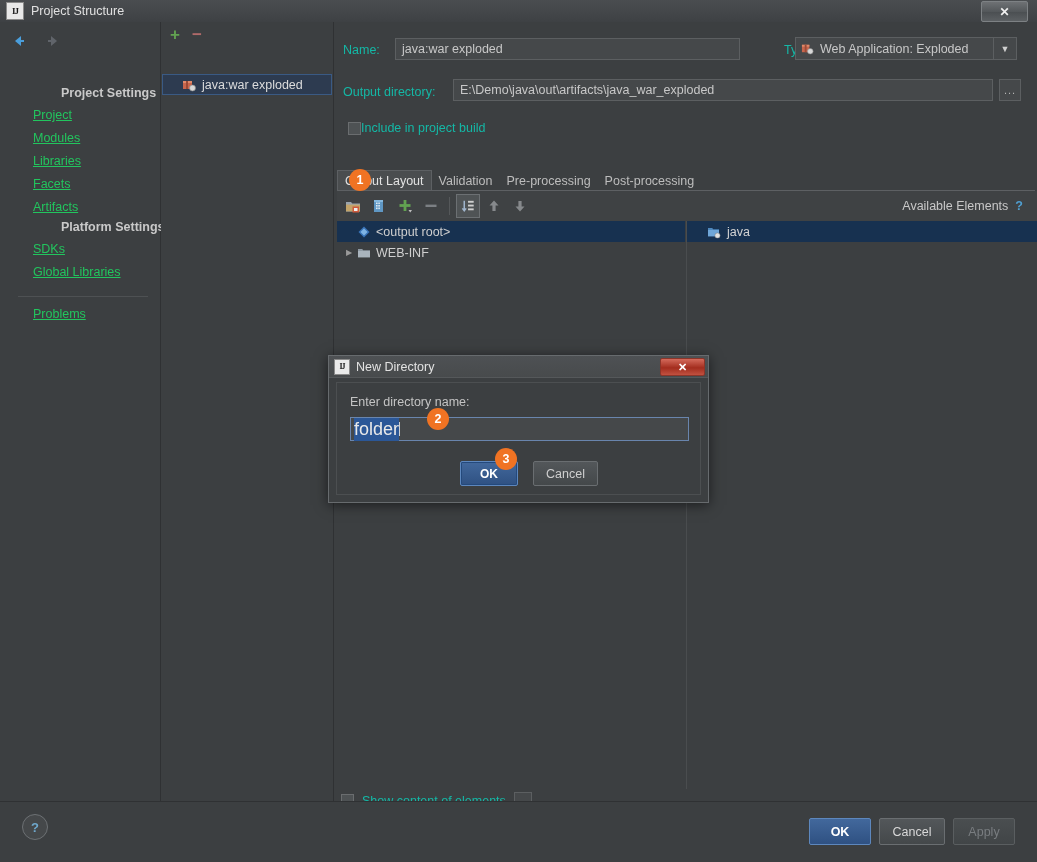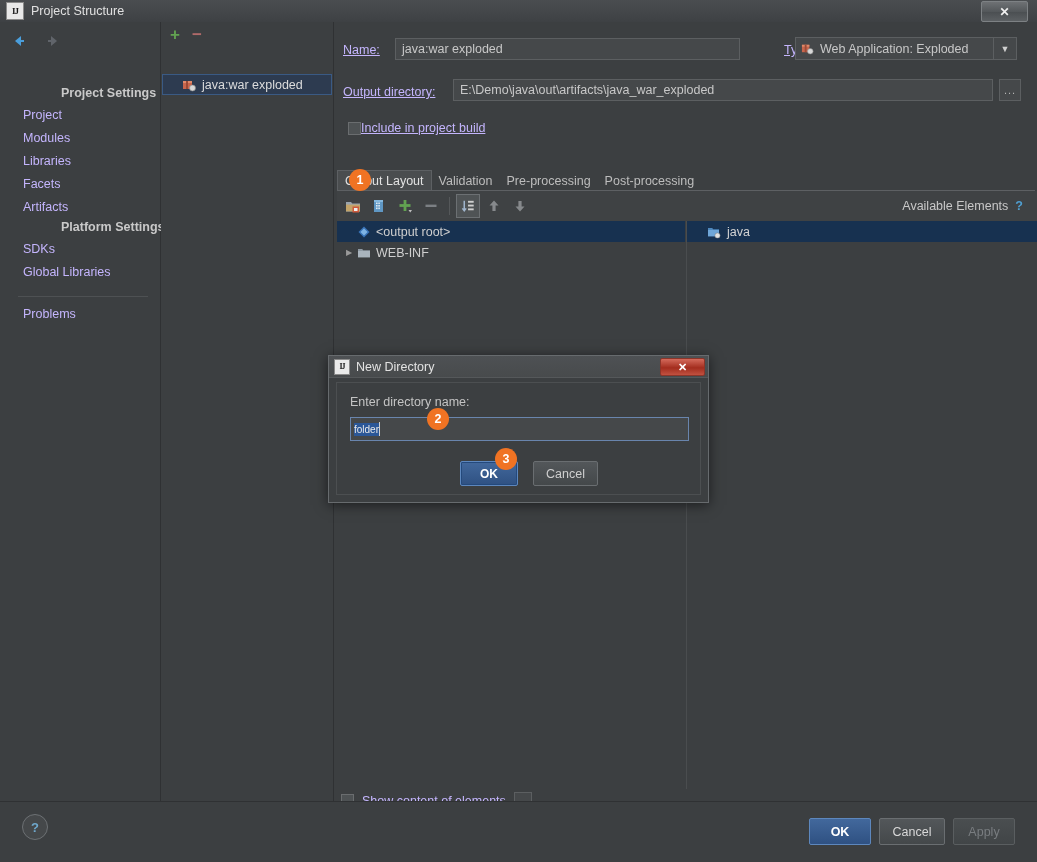--- a/index.html
+++ b/index.html
@@ -66,23 +66,23 @@
     display: flex; gap: 12px; align-items: center;
   }
   .navbtn { width: 22px; height: 22px; display:flex; align-items:center; justify-content:center; cursor: pointer;}
   .sb-group {
     position: absolute; left: 18px;
     font-size: 12.5px; font-weight: bold; color: #c9c9c9;
     white-space: nowrap;
     padding-left: 43px;
   }
   .sb-item {
-    position: absolute; left: 23px;
-    font-size: 12.5px; color: #c4b5fd;
-    white-space: nowrap; cursor: pointer;
+    position: absolute; left: 33px;
+    font-size: 12.5px; color: #22c55e;
+    white-space: nowrap; cursor: pointer; text-decoration: underline;
   }
   .sb-sep {
     position: absolute; left: 18px; top: 274px;
     width: 130px; height: 1px; background: #4e5153;
   }
 
   
   .artlist {
     position: absolute; left: 161px; top: 0;
     width: 172px; height: 779px;
@@ -113,21 +113,21 @@
   }
   .art-row .lbl { font-size: 12.5px; color: #dcdcdc; }
 
   
   .content {
     position: absolute; left: 334px; top: 0;
     width: 703px; height: 779px;
     background: #3c3f41;
   }
   .frow { position: absolute; display: flex; align-items: center; }
-  .flabel { font-size: 12.5px; color: #c4b5fd; white-space: nowrap; text-decoration: underline; }
+  .flabel { font-size: 12.5px; color: #14b8a6; white-space: nowrap; }
   .field {
     background: #45484a;
     border: 1px solid #5c5f61;
     height: 22px; box-sizing: border-box;
     display: flex; align-items: center;
     padding: 0 6px;
     font-size: 12.5px; color: #c8c8c8;
     cursor: text;
   }
   .combo {
@@ -326,21 +326,21 @@
     width: 339px; height: 24px;
     background: #45484a;
     border: 1px solid #6985ad;
     box-sizing: border-box;
     display: flex; align-items: center;
     padding-left: 3px;
     cursor: text;
   }
   .nd-input .seltext {
     background: #2b5797; color: #e9e9e9;
-    font-size: 10px; padding: 1px 0px;
+    font-size: 18px; padding: 1px 0px;
   }
   .nd-caret {
     width: 1px; height: 14px; background: #cfcfcf; margin-left: 0px;
   }
   .nd-ok {
     position: absolute; left: 123px; top: 78px;
     width: 58px; height: 25px;
     background: linear-gradient(to bottom,#42689c,#2f5182);
     border: 1px solid #5d87bd; border-radius: 2px;
     box-sizing: border-box;

